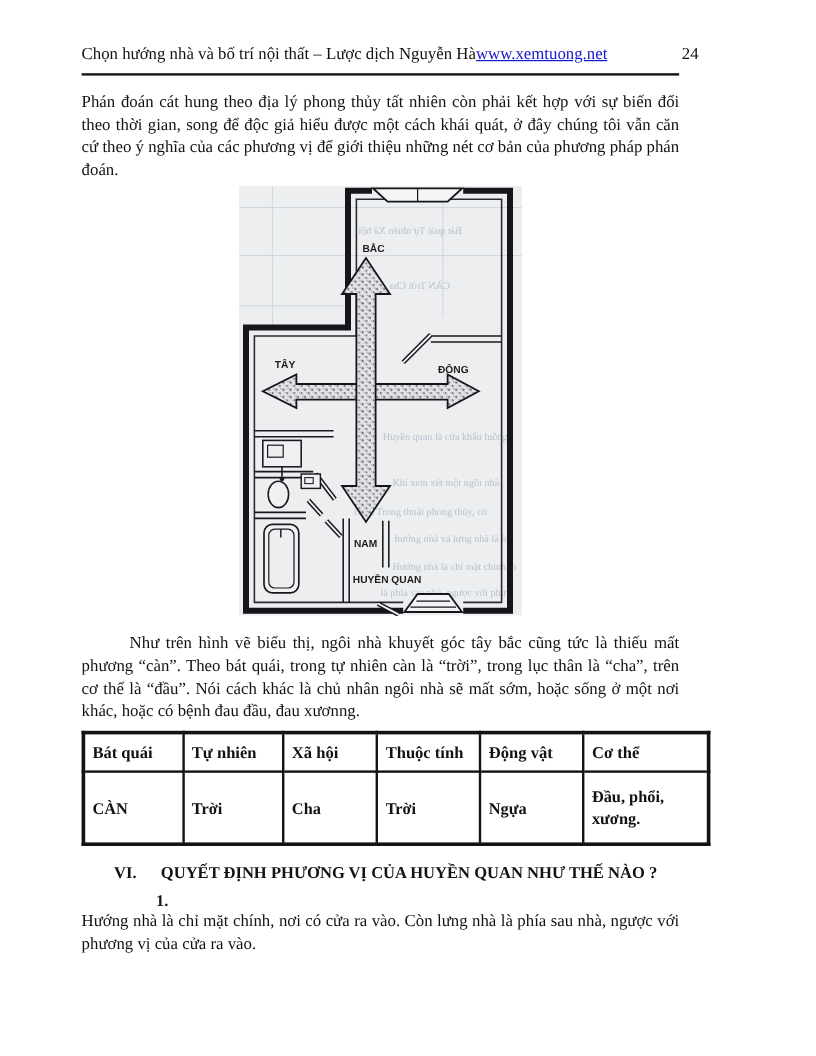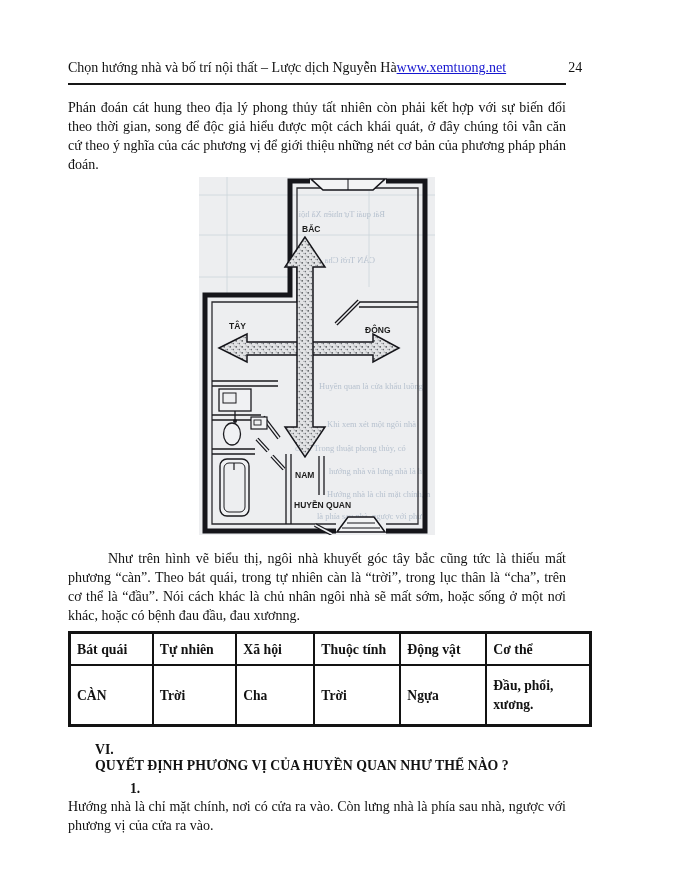--- a/index.html
+++ b/index.html
@@ -1,37 +1,37 @@
 <!DOCTYPE html>
 <html><head>
 <meta charset="utf-8">
 <style>
   html,body{margin:0;padding:0;}
   body{
     width:680px;height:880px;background:#ffffff;
     font-family:"Liberation Serif","DejaVu Serif",serif;
     color:#121212;
   }
-  .page{box-sizing:border-box;width:632px;height:880px;padding:60px 66px 0 68px;overflow:hidden;}
+  .page{box-sizing:border-box;width:632px;height:880px;padding:38px 66px 0 68px;overflow:hidden;}
   .header{display:flex;align-items:baseline;font-size:14px;white-space:nowrap;}
   .header .title{flex:1;}
   .link{color:#1616cf;text-decoration:underline;cursor:pointer;}
   .pagenum{margin-left:62px;}
   .rule{border-bottom:2px solid #161616;margin-top:7px;}
   .para{font-size:14px;line-height:19px;text-align:justify;margin:13px 0 0;}
   .para.indent{text-indent:40px;margin-top:14px;}
   .para.tight{margin-top:4px;}
   .para.nm{margin-top:0;}
   .figure{position:relative;width:236px;height:358px;margin:3px auto 0;}
   .figure svg{display:block;}
   table.bagua{border-collapse:collapse;margin-top:6px;width:524px;font-size:13.6px;font-weight:bold;table-layout:fixed;border:3px solid #131313;}
   table.bagua th,table.bagua td{border:2px solid #131313;padding:2px 6px;text-align:left;vertical-align:middle;line-height:19px;overflow:hidden;}
   table.bagua th{height:26px;font-size:13.8px;}
   table.bagua td{height:54px;}
-  .sec{display:flex;font-weight:bold;font-size:13.8px;margin:15px 0 0 27px;flex-direction:column;}
+  .sec{display:flex;font-weight:bold;font-size:13.8px;margin:15px 0 0 27px;}
   .secnum{width:39px;flex:none;}
   .sub{display:flex;font-weight:bold;font-size:13.6px;margin:7px 0 0 62px;}
   .subnum{width:23px;flex:none;}
   .subtitle{text-decoration:underline;}
   .svg-label{font-family:"Liberation Sans","DejaVu Sans",sans-serif;font-weight:bold;fill:#1c1c1c;}
   .bleed{font-family:"Liberation Serif","DejaVu Serif",serif;fill:#a9b6c6;opacity:.8;}
 </style>
 </head>
 <body>
 

